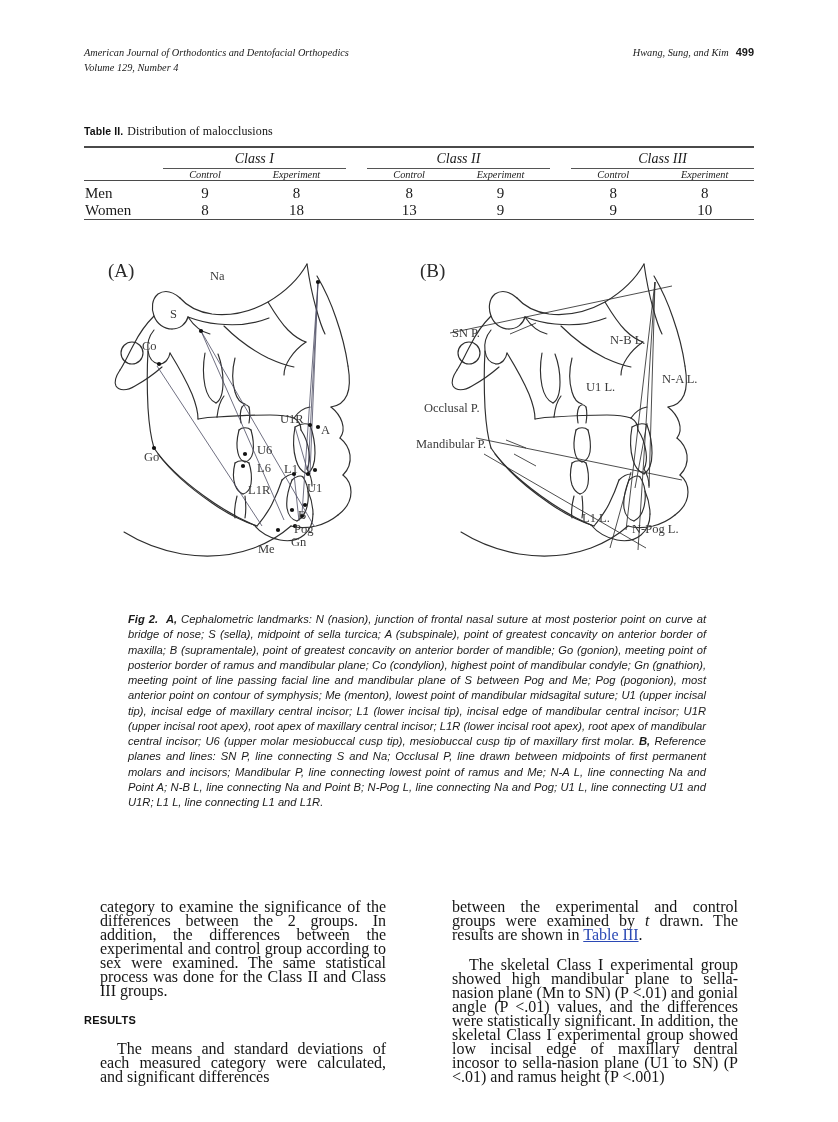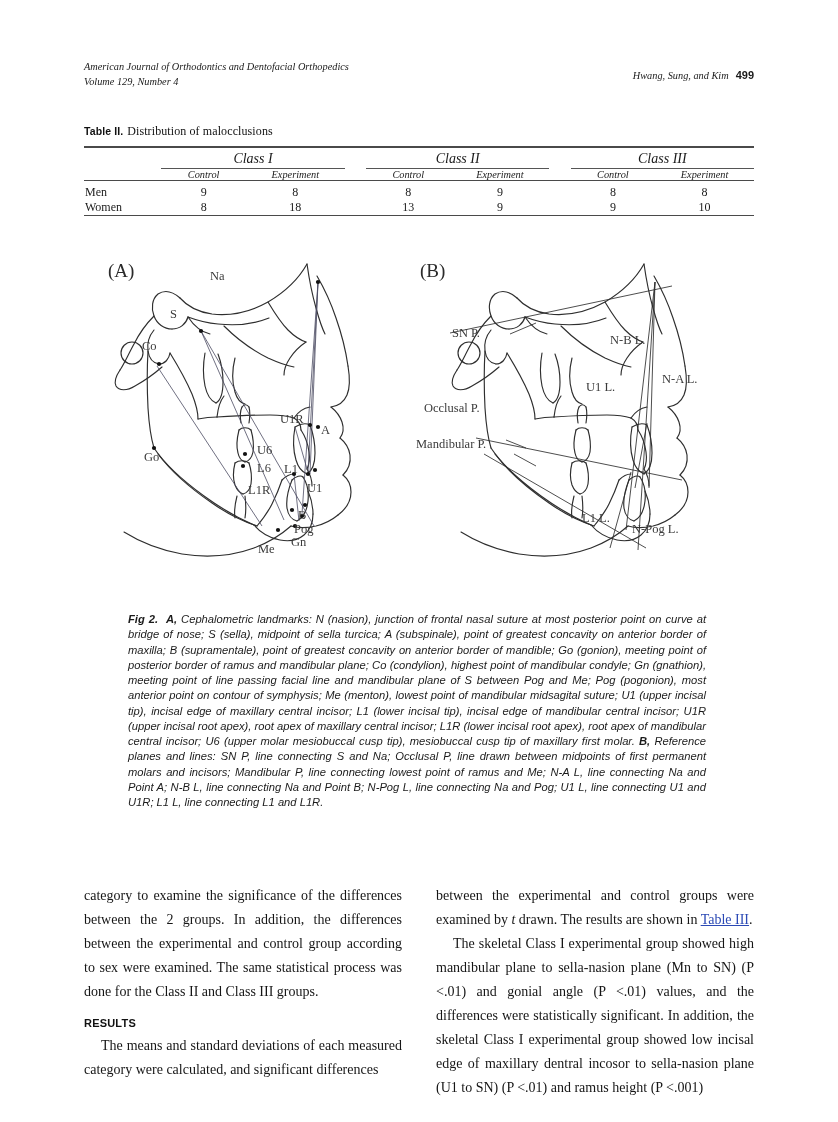--- a/index.html
+++ b/index.html
@@ -16,25 +16,25 @@
     height: 1122px;
     background: #ffffff;
     margin: 0 auto;
     overflow: hidden;
   }
 
   
   .runhead {
     position: absolute;
     left: 84px;
-    top: 60px;
+    top: 46px;
     width: 670px;
     display: flex;
     justify-content: space-between;
-    align-items: center;
+    align-items: flex-start;
   }
   .runhead-left {
     font-style: italic;
     font-size: 10.3px;
     line-height: 14.5px;
     color: #1a1a1a;
   }
   .runhead-right {
     font-style: italic;
     font-size: 10.3px;
@@ -92,21 +92,21 @@
   .sub-row th {
     font-style: italic;
     font-size: 10.3px;
     padding: 4px 0 4px 0;
   }
   .rule-dbl td {
     border-top: 1.9px solid #4a4a4a;
     height: 4px;
   }
   tbody td, tbody th {
-    font-size: 12px;
+    font-size: 15px;
     padding: 2.5px 0;
   }
   tbody th.rowlbl {
     text-align: left;
     font-style: normal;
     padding-left: 1px;
   }
   tbody td.num { text-align: center; }
   .rule-bottom td { border-top: 0.9px solid #4a4a4a; height: 3px; }
   .gapcol { width: 26px; }
@@ -184,23 +184,23 @@
   .cols {
     position: absolute;
     left: 84px;
     top: 884px;
     width: 670px;
     display: flex;
     justify-content: space-between;
   }
   .col { width: 318px; }
   .col p {
-    margin: 0;
-    font-size: 14px;
-    line-height: 24px;
+    margin: 16px;
+    font-size: 16px;
+    line-height: 14px;
     color: #151515;
     text-align: justify;
     text-justify: inter-word;
   }
   .col p.indent { text-indent: 17px; }
   .col h3 {
     font-family: "Liberation Sans", sans-serif;
     font-size: 11px;
     font-weight: bold;
     color: #111;

